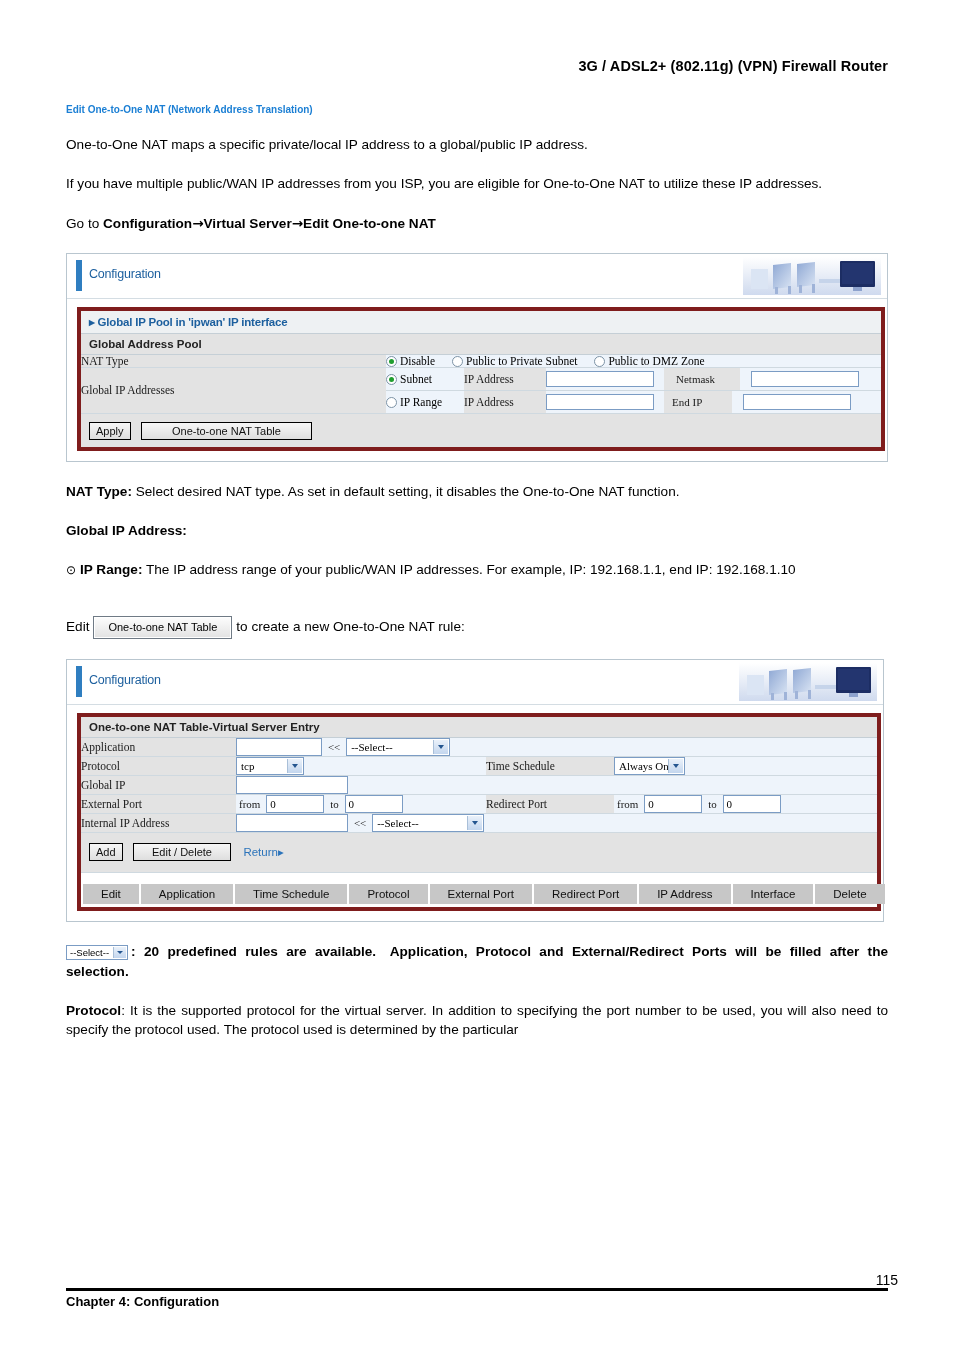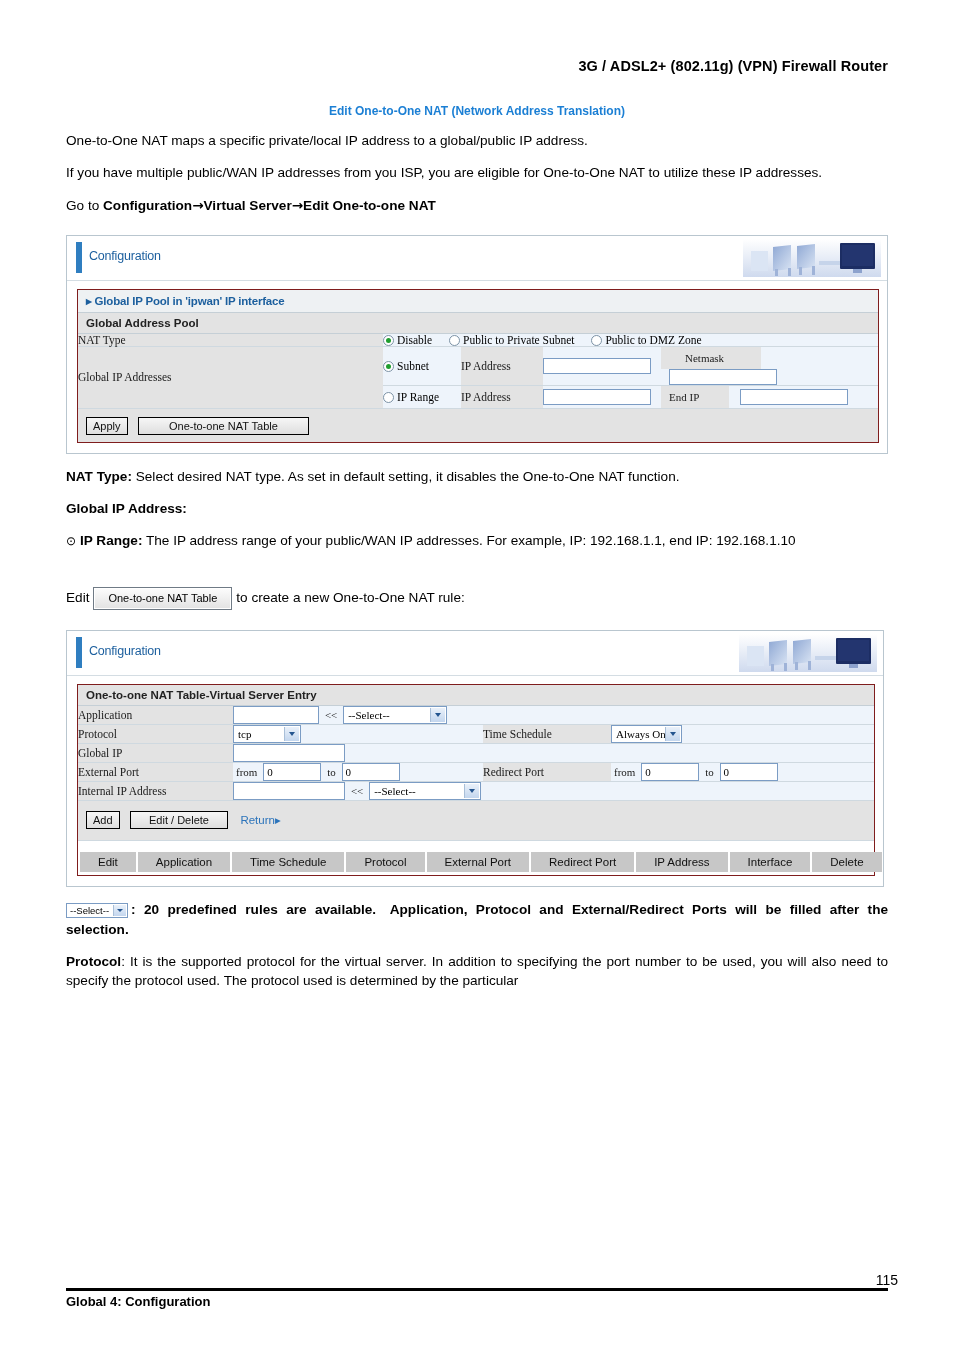--- a/index.html
+++ b/index.html
@@ -34,30 +34,29 @@
     font-size: 14.5px;
     font-weight: bold;
     padding-top: 58px;
     letter-spacing: 0.1px;
   }
 
   
   .section-title {
     color: #1b7fd4;
     font-weight: bold;
-    font-size: 12px;
+    font-size: 10px;
     margin-top: 30px;
-    text-align: center;
   }
 
   
   p.body {
     font-size: 13.6px;
     line-height: 1.42;
-    margin: 13px 0 0 0;
+    margin: 20px 0 0 0;
     text-align: left;
   }
   p.body.just {
     text-align: justify;
   }
   .b { font-weight: bold; }
   .indent {
     margin-left: 33px;
     margin-top: 12px;
   }
@@ -106,21 +105,21 @@
     height: 38px;
     overflow: hidden;
     background: linear-gradient(180deg, #ffffff 0%, #e8eef7 40%, #ced9ec 100%);
   }
   .tb-art svg { display: block; }
 
   .ui-body {
     padding: 8px 10px 10px 10px;
   }
   .ui-inner {
-    border: 1px solid #7f1d1d;
+    border: 4px solid #7f1d1d;
     border-collapse: collapse;
     width: 100%;
   }
 
   
   .strip-blue {
     background: #eef1f3;
     border-bottom: 1px solid #c5cfd6;
     color: #1c5f9e;
     font-size: 11.5px;
@@ -429,21 +428,21 @@
             <tr>
               <td class="lbl" rowspan="2">Global IP Addresses</td>
               <td class="fld" style="width:78px;">
                 <span class="rb on"></span><span>Subnet</span>
               </td>
               <td class="lbl" style="width:82px;">IP Address</td>
               <td class="fld" style="width:118px;">
                 <span class="txtbox val" style="width:108px;"></span>
               </td>
               <td class="fld">
-                <span class="sub-lbl" style="background:#e3e3e3;padding:5px 24px;margin:0;min-width:52px;display:inline-block;">Netmask</span>
+                <span class="sub-lbl" style="background:#e3e3e3;padding:5px 12px;margin:0;min-width:52px;display:inline-block;">Netmask</span>
                 <span class="txtbox val" style="width:108px;margin-left:8px;"></span>
               </td>
             </tr>
 
             <tr>
               <td class="fld">
                 <span class="rb"></span><span>IP Range</span>
               </td>
               <td class="lbl">IP Address</td>
               <td class="fld">
@@ -621,18 +620,18 @@
 
     <p class="body just">
       <span class="b">Protocol</span><span>: It is the supported protocol for the virtual server. In addition to specifying the port number to be used, you will also need to specify the protocol used. The protocol used is determined by the particular</span>
     </p>
 
   </div>
 
   <div class="footer">
     <div class="footer-rule"></div>
     <div class="footer-row">
-      <span>Global 4: Configuration</span>
+      <span>Chapter 4: Configuration</span>
       <span class="pagenum">115</span>
     </div>
   </div>
 
 </div>
 
 </body></html>

